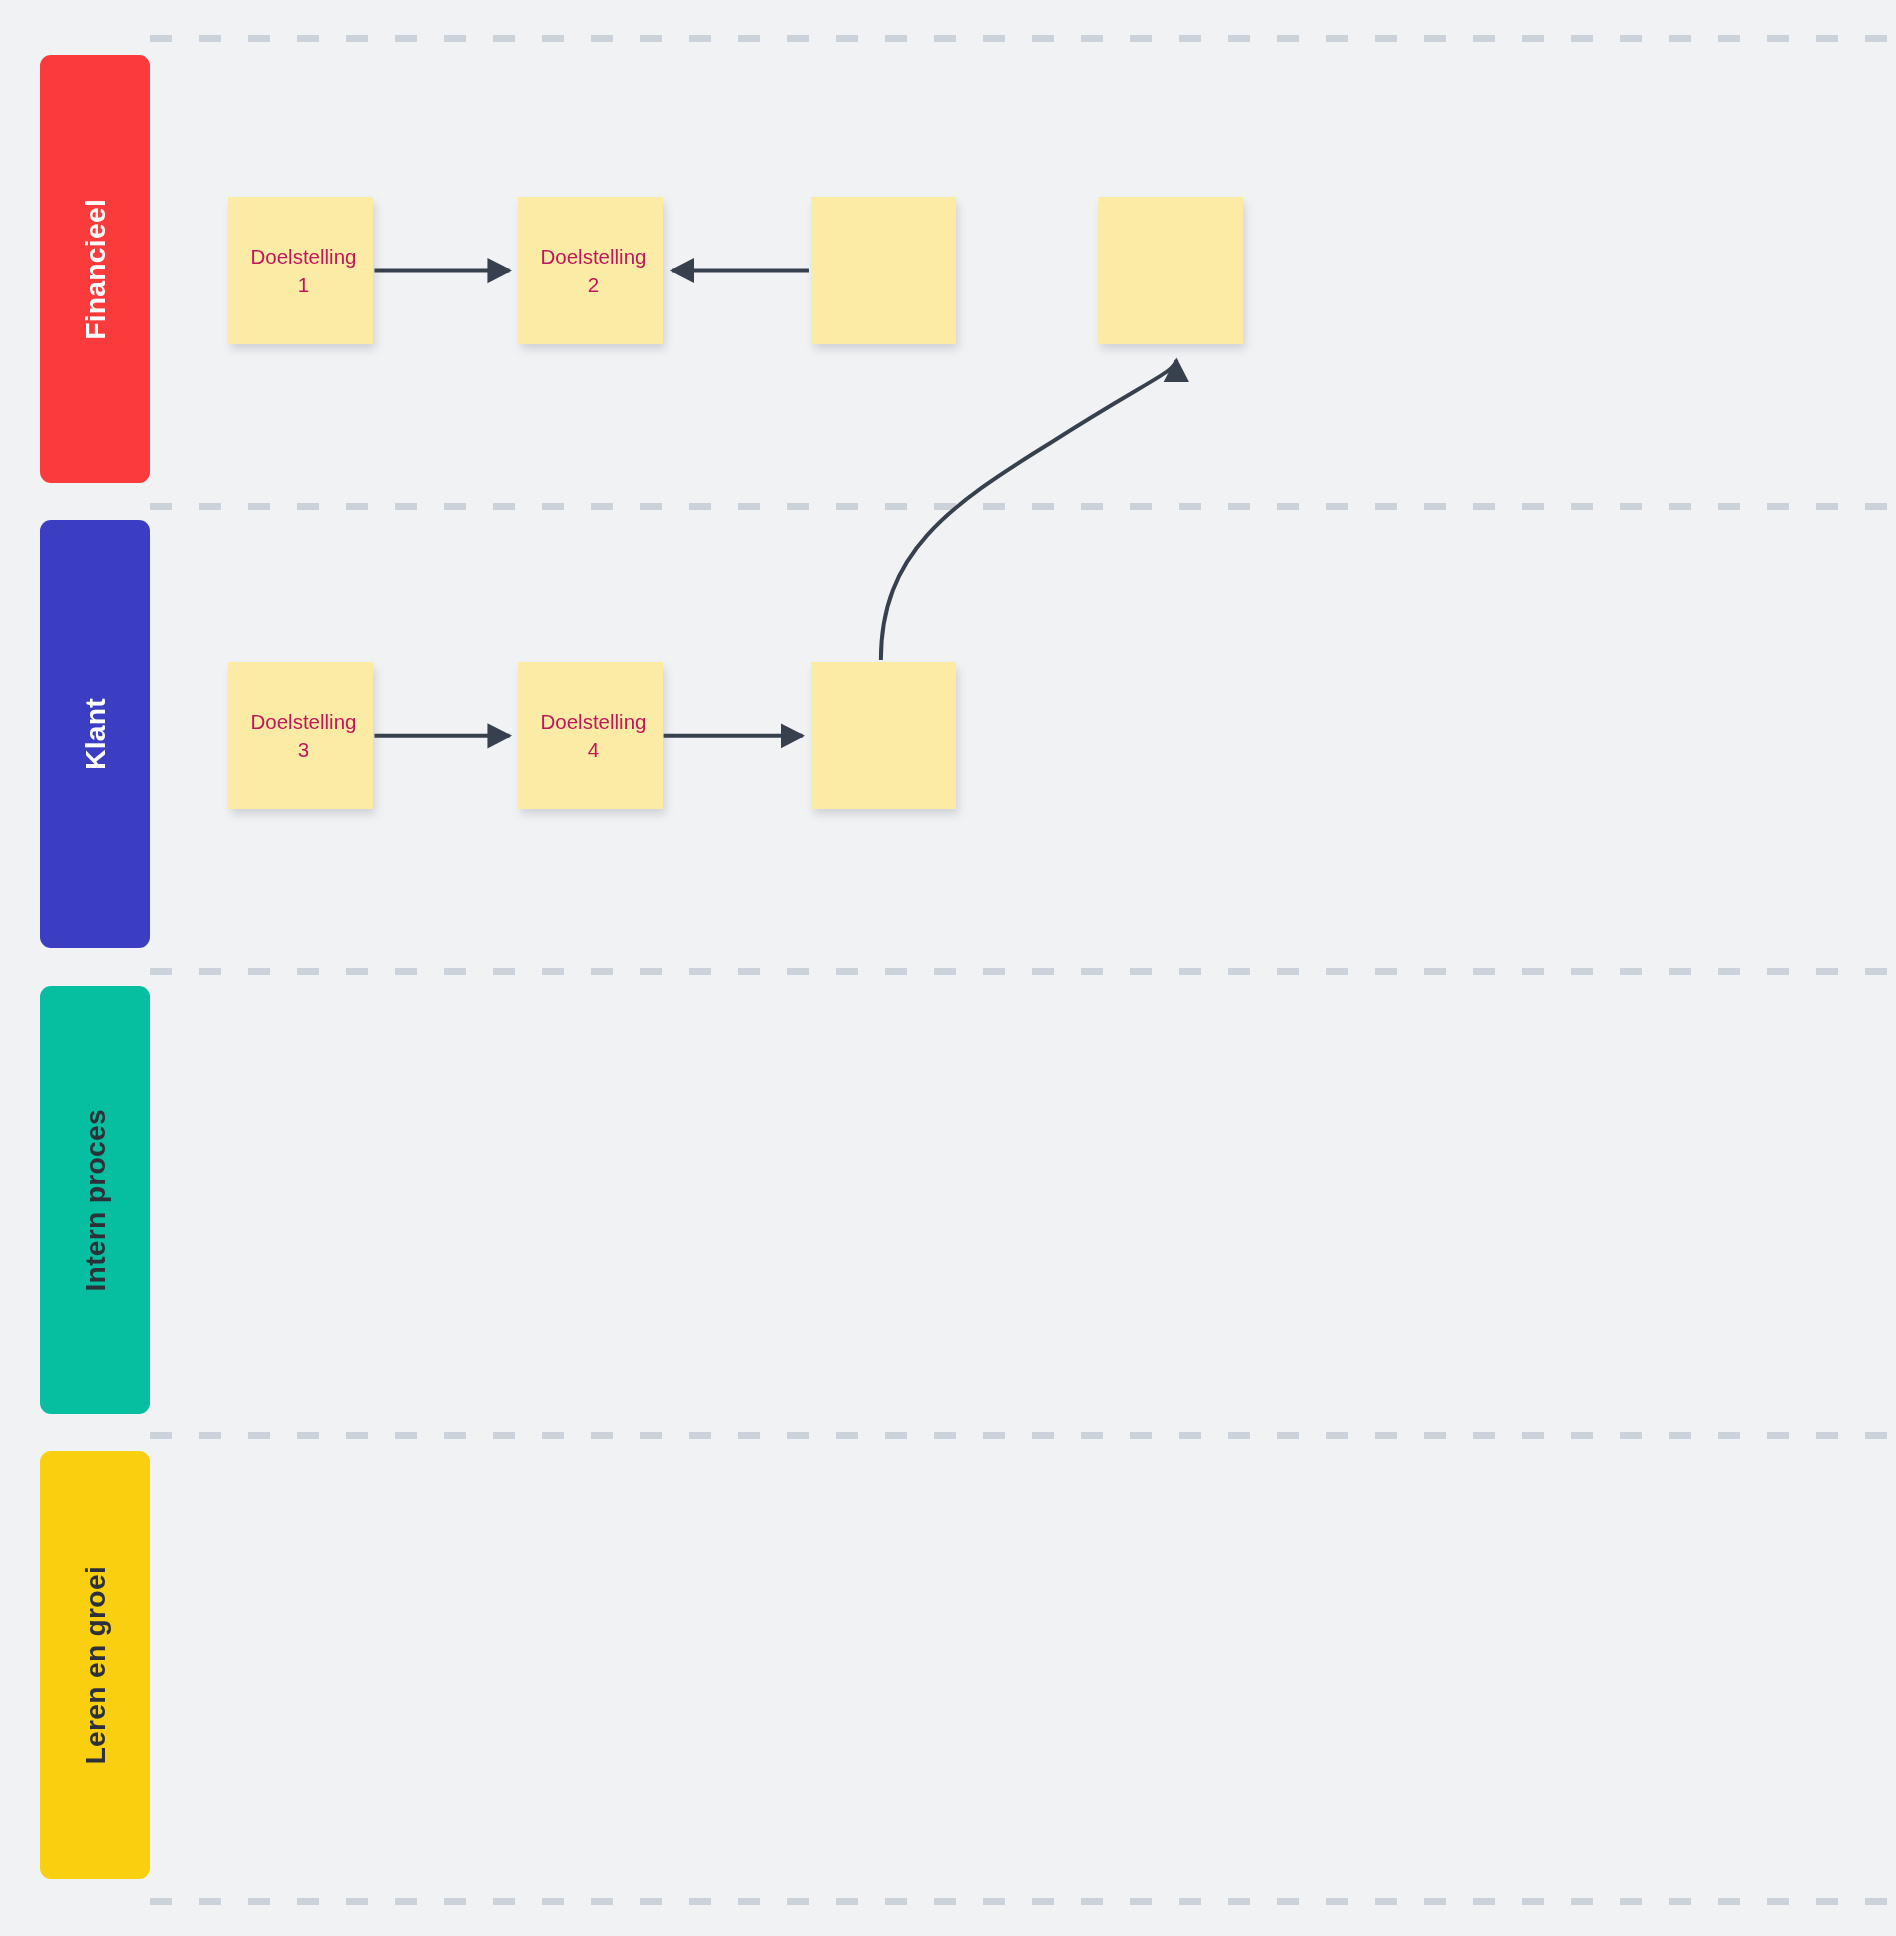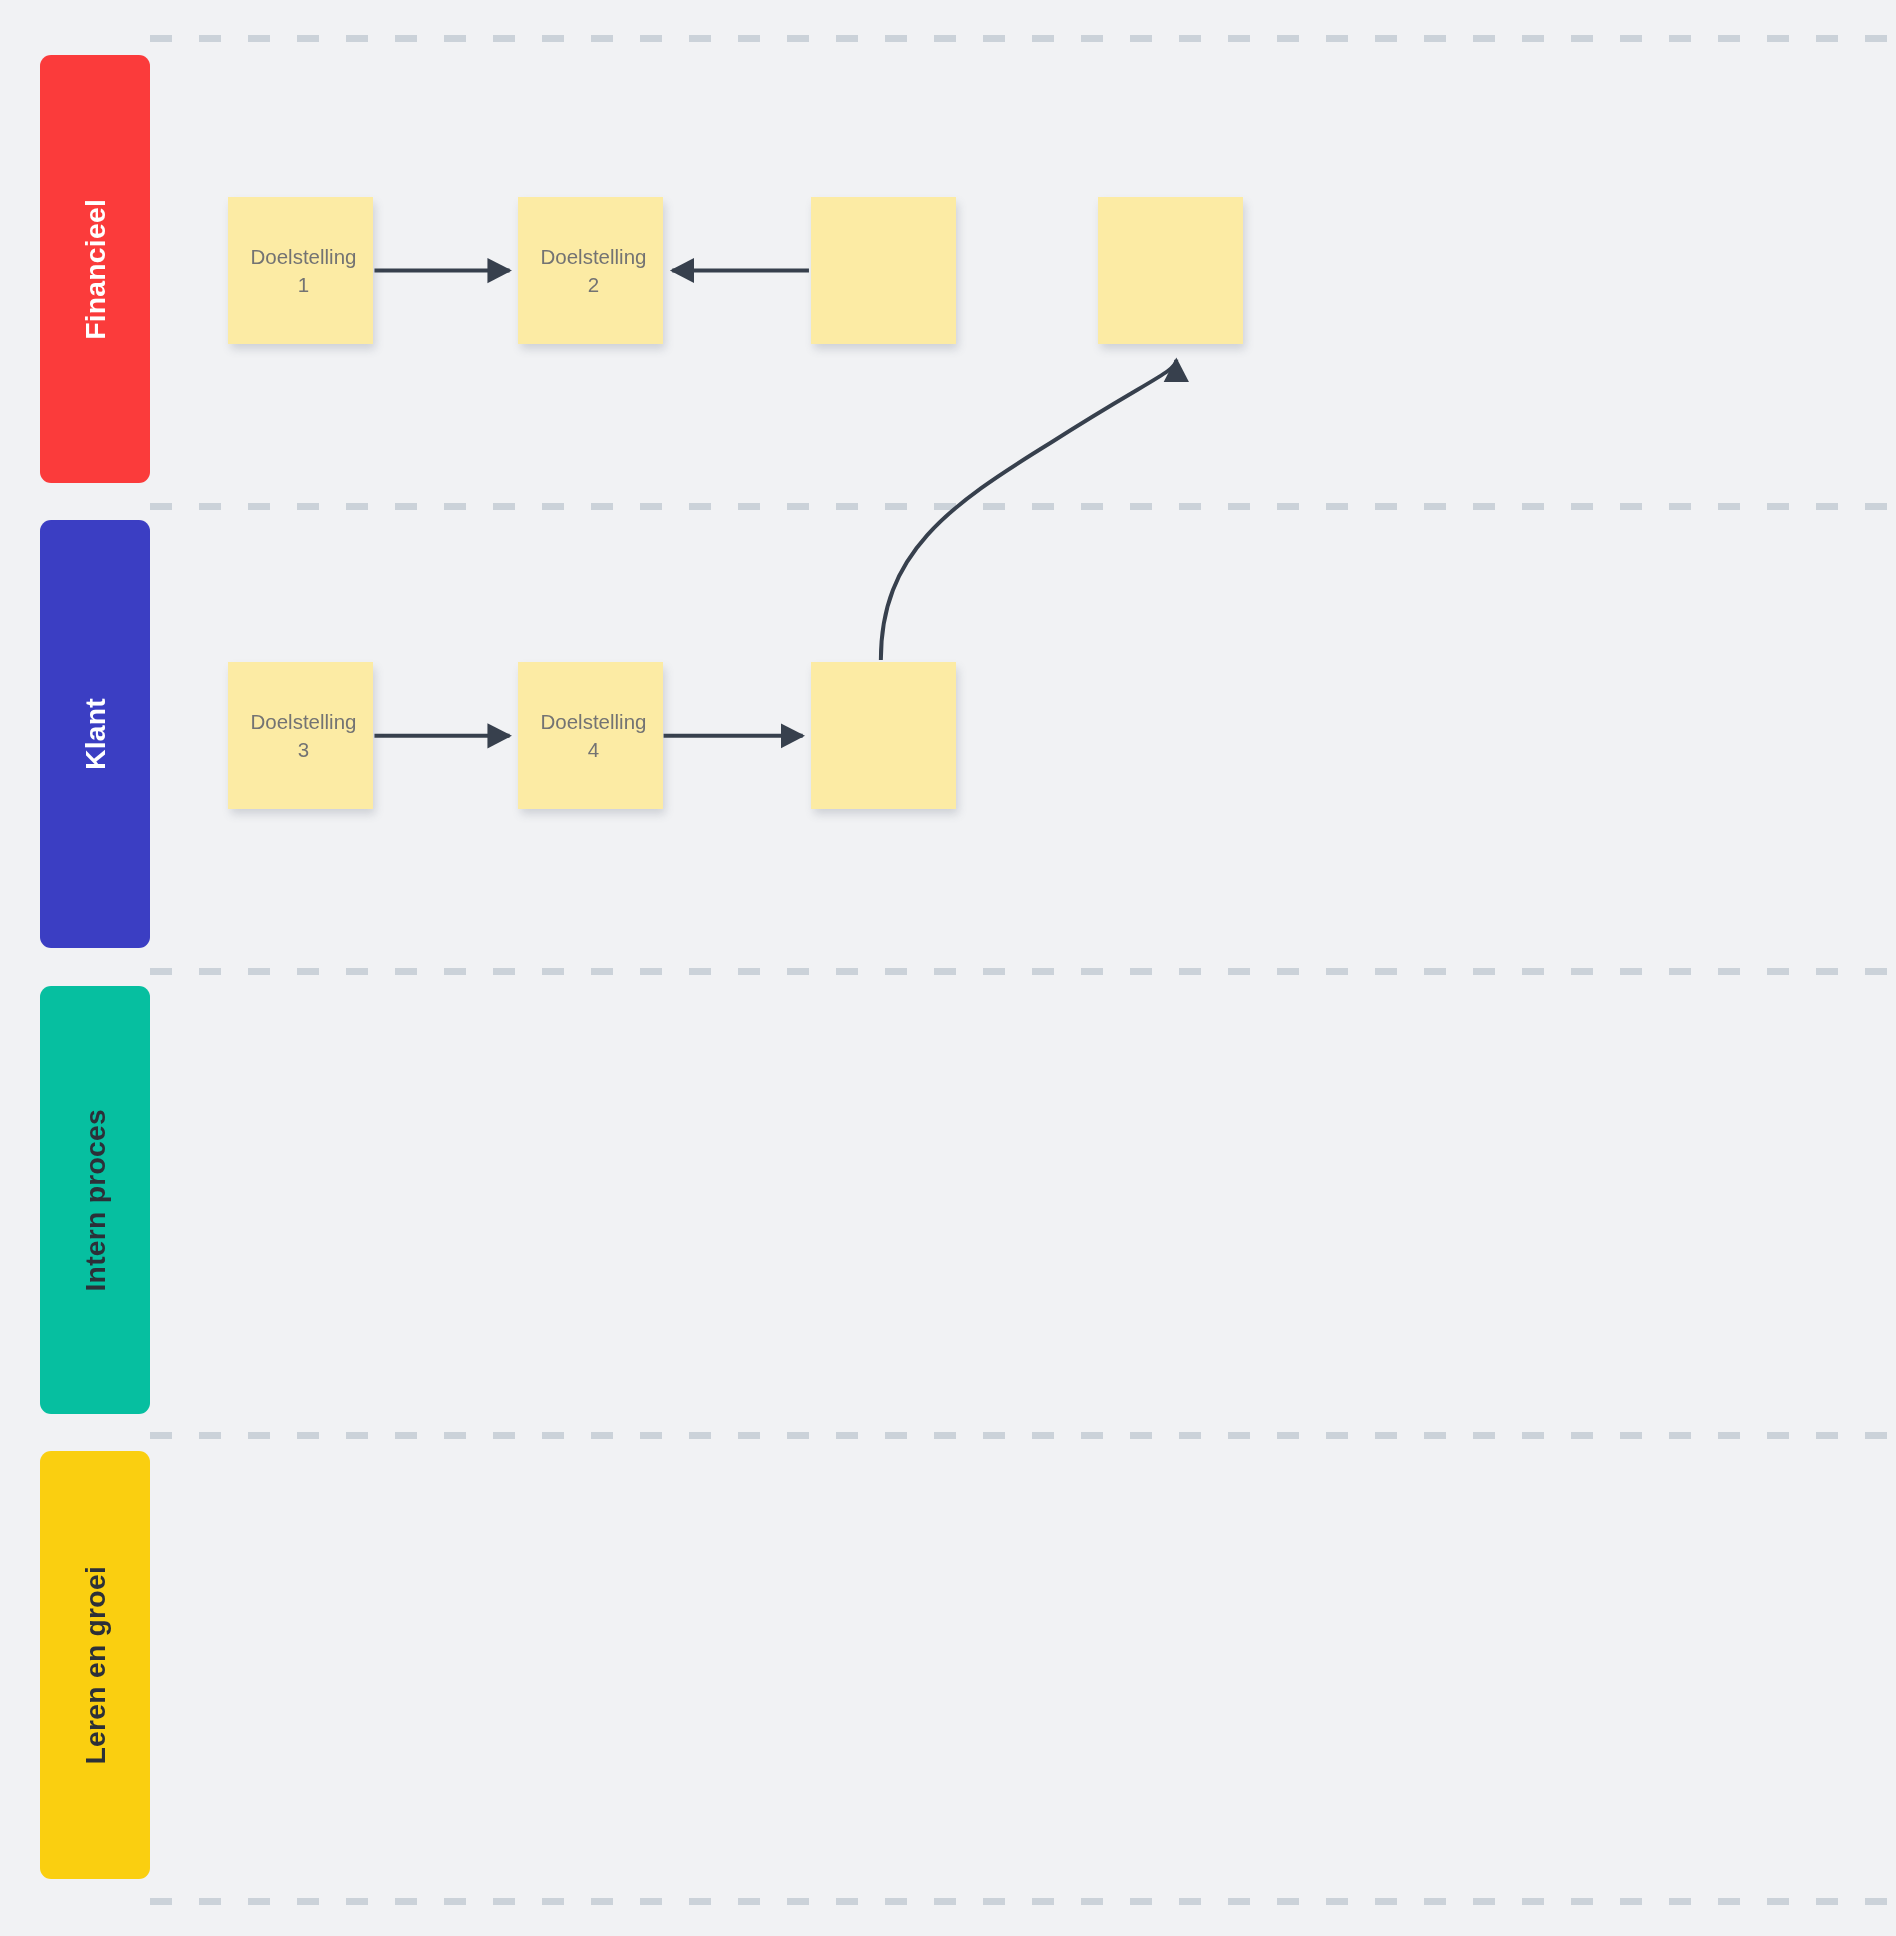--- a/index.html
+++ b/index.html
@@ -62,21 +62,21 @@
     display: flex;
     align-items: center;
     justify-content: center;
     text-align: center;
     box-sizing: border-box;
     padding: 4.7px;
   }
   .sticky .sticky-text {
     font-size: 20.5px;
     line-height: 1.32;
-    color: #737373;
+    color: #be185d;
     white-space: pre-line;
     user-select: none;
     margin-left: 6px;
   }
 
   
   #connectors {
     position: absolute;
     left: 0;
     top: 0;

